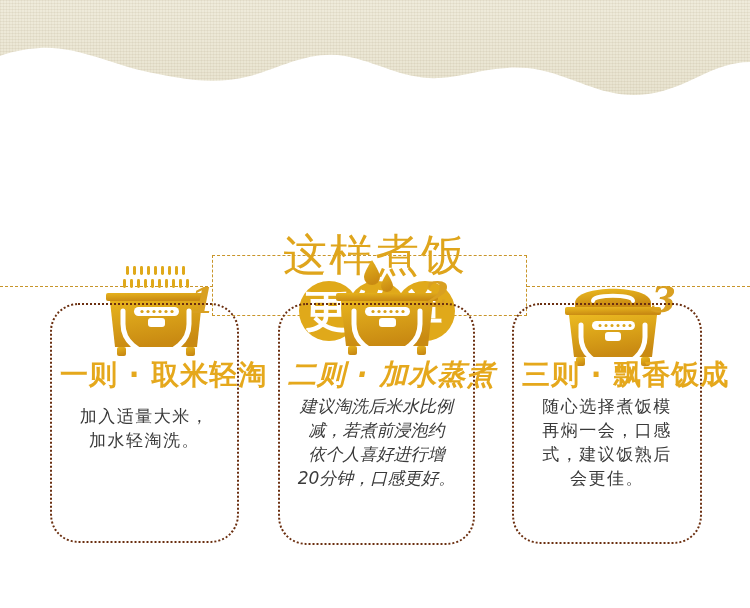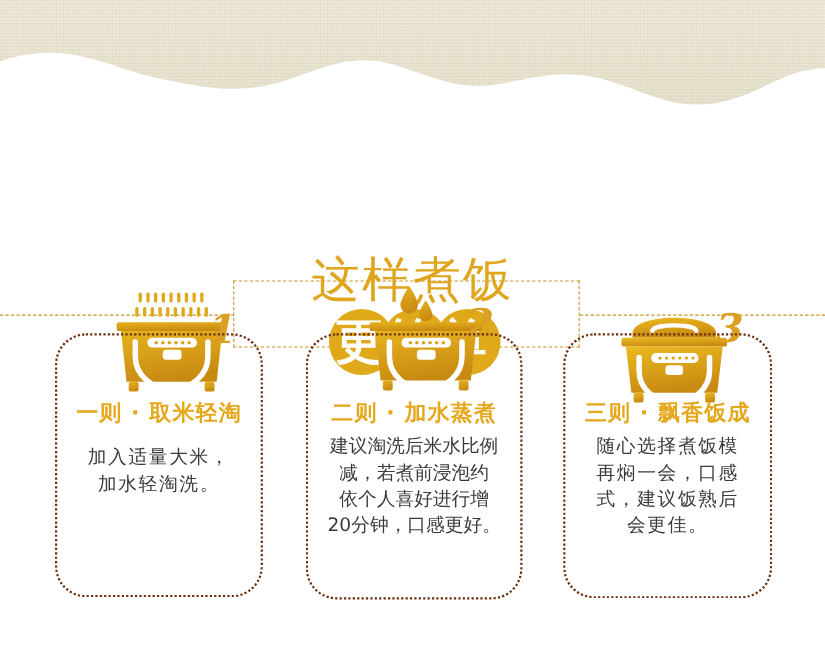--- a/index.html
+++ b/index.html
@@ -73,31 +73,31 @@
     position:absolute;left:0;top:0;width:750px;height:608px;
   }
   .card{
     position:absolute;
     border:2px dotted #6B2F10;
     border-radius:28px;
     box-sizing:border-box;
     background:transparent;
   }
   #card-1{left:50px;top:303px;width:189px;height:240px;}
-  #card-2{left:278px;top:303px;width:197px;height:242px;}
+  #card-2{left:278px;top:303px;width:197px;height:242px;font-style:italic;}
   #card-3{left:512px;top:303px;width:190px;height:241px;}
 
   .card-body{
     position:absolute;left:0;top:0;width:100%;
     box-sizing:border-box;
     padding:0 8px;
     text-align:center;
   }
   .card-title{
-    font-size:20px;line-height:24px;
+    font-size:28px;line-height:24px;
     font-weight:bold;
     color:#E5A81C;
     letter-spacing:1px;
     white-space:nowrap;
   }
   .card-text{
     margin-top:7px;
     font-size:17px;line-height:24px;
     color:#3A3A3A;
     letter-spacing:0px;

